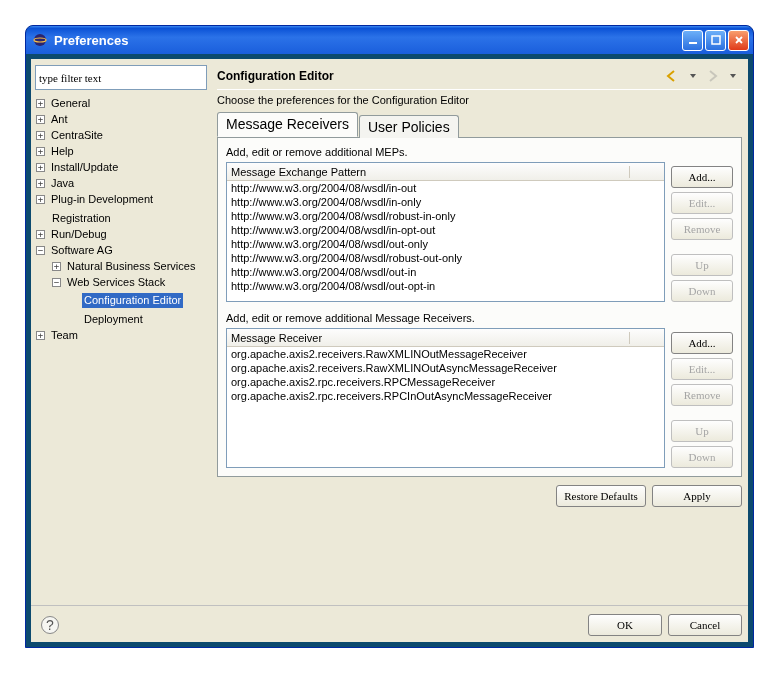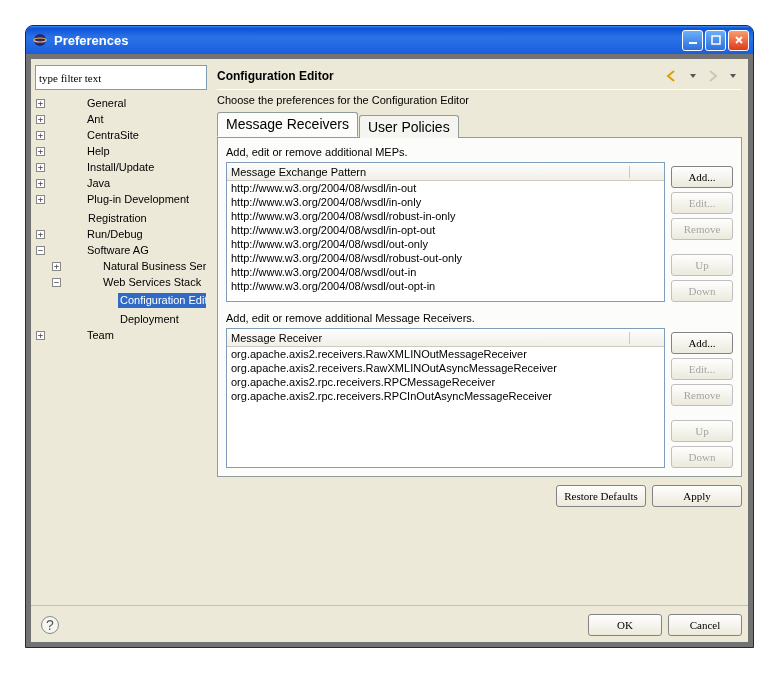--- a/index.html
+++ b/index.html
@@ -11,21 +11,21 @@
     width: 779px;
     height: 673px;
     overflow: hidden;
   }
   .window {
     position: absolute;
     left: 25px; top: 25px;
     width: 729px; height: 623px;
     border: 1px solid #0028a0;
     border-radius: 8px 8px 0 0;
-    background: #737373;
+    background: #0c4a6e;
     overflow: hidden;
   }
   .titlebar {
     height: 28px;
     background: linear-gradient(to bottom, #3f8cf3 0%, #0b52d6 8%, #2b72e8 40%, #1a5edc 100%);
     color: #fff;
     font-weight: bold;
     font-size: 13px;
     display: flex;
     align-items: center;
@@ -94,21 +94,21 @@
     display: inline-flex; align-items: center; justify-content: center;
     font-size: 9px; line-height: 7px;
     margin-right: 4px;
     background: #fff;
     color: #444;
     font-family: monospace;
     cursor: pointer;
     flex-shrink: 0;
   }
   .tree .noexp { display:inline-block; width: 14px; flex-shrink: 0; }
-  .tree .label { padding: 0 2px; cursor: default; margin-left: 36px; }
+  .tree .label { padding: 0 2px; cursor: default; }
   .tree .selected { background: #316ac5; color: #fff; }
 
   .right-pane {
     flex: 1;
     display: flex;
     flex-direction: column;
     padding: 6px 6px 0 6px;
     min-width: 0;
   }
   .right-header {

